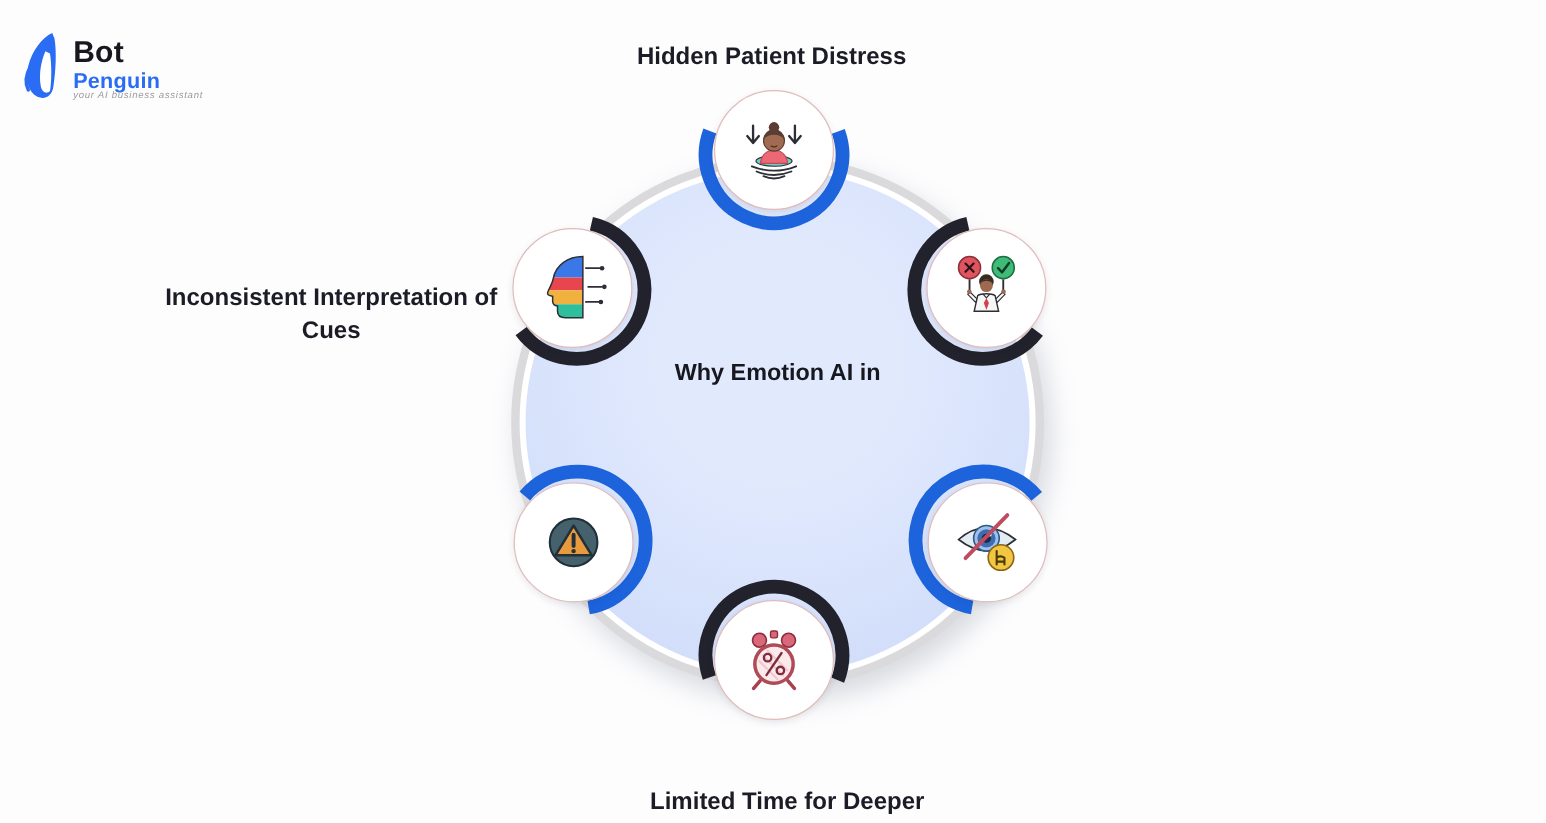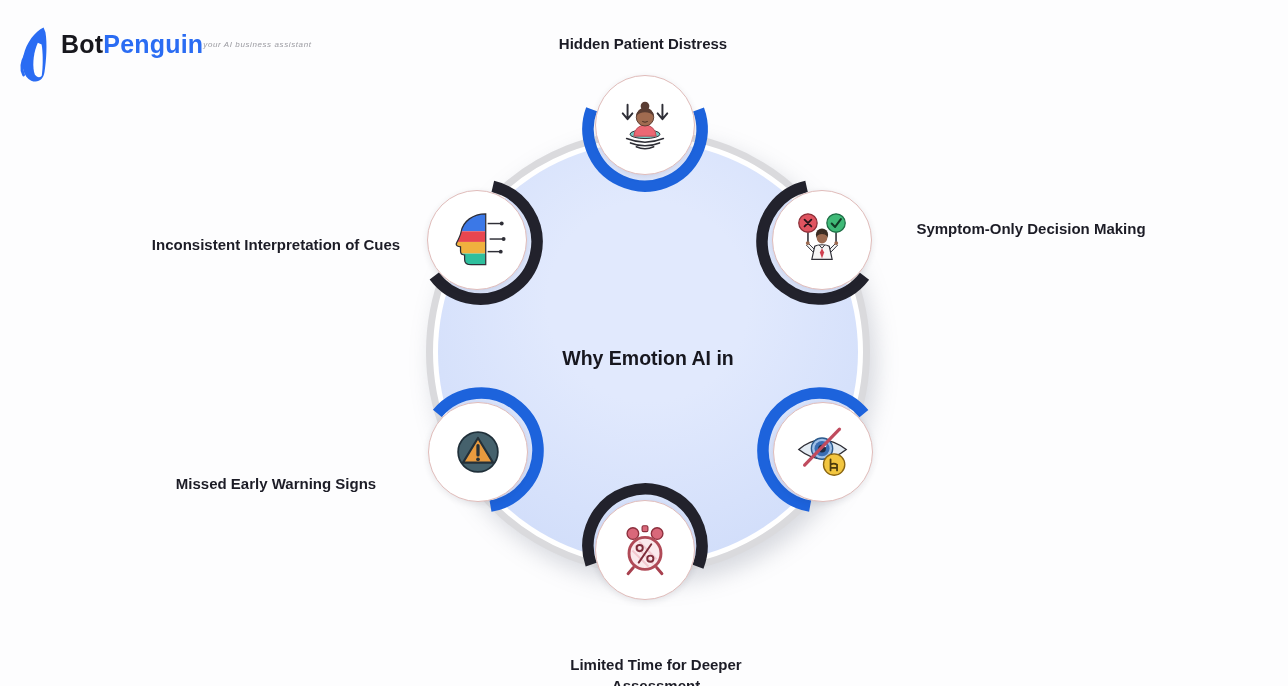--- a/index.html
+++ b/index.html
@@ -6,61 +6,61 @@
   html,body { background: #fdfdfe; }
   body { font-family: "Liberation Sans", sans-serif; }
   .stage {
     position: relative; width: 1288px; height: 686px;
     background: #fdfdfe; overflow: hidden;
   }
 
   
   .logo { position: absolute; left: 16px; top: 26px; display: flex; gap: 7px; align-items: flex-start; }
   .logo .mark { width: 38px; height: 58px; }
-  .logo .wordmark { display: flex; flex-direction: row; line-height: 1.02; padding-top: 6px; align-items: center; }
+  .logo .wordmark { display: flex; flex-direction: column; line-height: 1.02; padding-top: 6px; }
   .brand-top { font-size: 25px; font-weight: 800; color: #17171d; letter-spacing: 0.2px; }
-  .brand-bottom { font-size: 25px; font-weight: 800; color: #2a6cf3; letter-spacing: 0.2px; }
+  .brand-bottom { font-size: 18px; font-weight: 800; color: #2a6cf3; letter-spacing: 0.2px; }
   .tagline { font-size: 8px; font-style: italic; color: #9a9aa0; letter-spacing: 0.6px; margin-top: 0; }
 
   
   .outer-ring {
     position: absolute; left: 426px; top: 130px; width: 444px; height: 444px;
     border-radius: 50%; border: 7px solid #dadadd;
     box-shadow: 6px 10px 22px rgba(120,125,145,0.28);
     background: #ffffff;
   }
   .inner-circle {
     position: absolute; left: 438px; top: 142px; width: 420px; height: 420px;
     border-radius: 50%;
     background: radial-gradient(circle at 50% 38%, #e1e9fd 30%, #d6e1fb 65%, #cbd9f8 100%);
   }
   .center-title {
     position: absolute; left: 498px; top: 297px; width: 300px;
     text-align: center; font-size: 19.5px; font-weight: 800;
     color: #17171f; line-height: 1.26;
   }
-  .center-title div { padding: 2px 0; margin-top: 47px; }
+  .center-title div { padding: 2px 0; }
 
   
   .arc-svg { position: absolute; width: 150px; height: 150px; }
   .arc { fill: none; stroke-width: 11.5; }
   .arc-blue { stroke: #1d63dc; }
   .arc-dark { stroke: #22222c; }
   .node-circle {
     position: absolute; width: 100px; height: 100px; border-radius: 50%;
     background: #ffffff; border: 1.5px solid #e0bcba;
     display: flex; align-items: center; justify-content: center;
     box-shadow: 0 2px 6px rgba(40,40,60,0.10);
   }
   .node-circle svg { width: 62px; height: 62px; }
 
   
   .node-label {
     position: absolute; text-align: center;
-    font-size: 15px; font-weight: 700; color: #1c1c26; line-height: 1.4;
+    font-size: 20px; font-weight: 700; color: #1c1c26; line-height: 1.4;
   }
   .lbl-top          { left: 443px; top: 33px;  width: 400px; }
   .lbl-top-left     { left: 136px; top: 234px; width: 280px; }
   .lbl-top-right    { left: 901px; top: 218px; width: 260px; }
   .lbl-bottom-left  { left: 156px; top: 473px; width: 240px; }
   .lbl-bottom-right { left: 884px; top: 473px; width: 240px; }
   .lbl-bottom       { left: 526px; top: 614px; width: 260px; margin-top: 40px; }
 </style>
 </head>
 <body>
@@ -195,18 +195,16 @@
       <path d="M43,15 H56" stroke="#2e2e36" stroke-width="1.5"></path>
         <circle cx="57.5" cy="15" r="2" fill="#2e2e36"></circle>
       <path d="M45,31 H58" stroke="#2e2e36" stroke-width="1.5"></path>
         <circle cx="59.5" cy="31" r="2" fill="#2e2e36"></circle>
       <path d="M43,44 H55" stroke="#2e2e36" stroke-width="1.5"></path>
         <circle cx="56.5" cy="44" r="2" fill="#2e2e36"></circle>
     </svg>
   </div>
 
   <div class="node-label lbl-top">Hidden Patient Distress</div>
-  <div class="node-label lbl-top-right">Symptom-Only Decision Making</div>
   <div class="node-label lbl-bottom">Limited Time for Deeper Assessment</div>
-  <div class="node-label lbl-bottom-left">Missed Early Warning Signs</div>
   <div class="node-label lbl-top-left">Inconsistent Interpretation of Cues</div>
 
 </div>
 
 </body></html>

